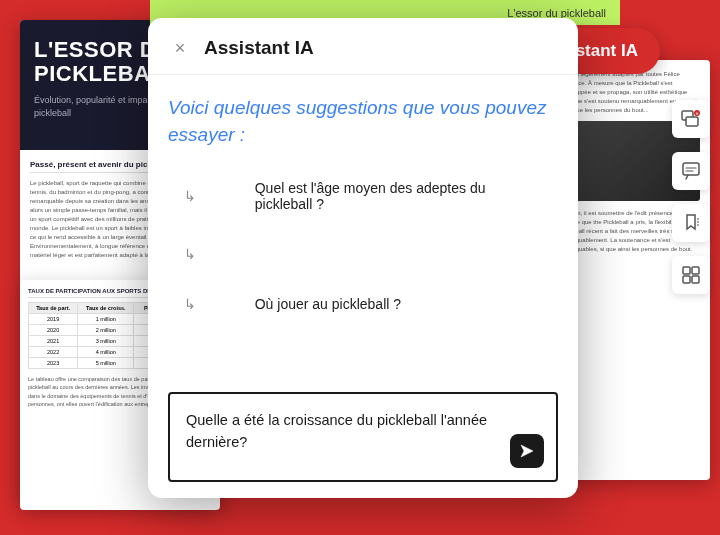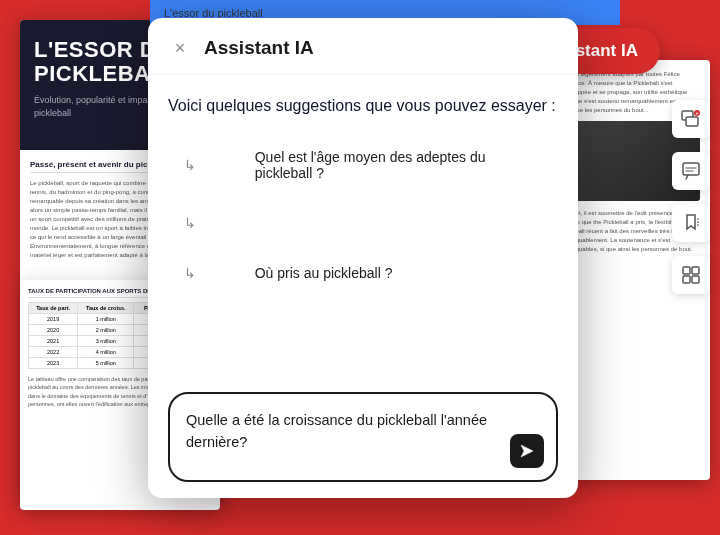--- a/index.html
+++ b/index.html
@@ -111,25 +111,26 @@
       justify-content: center;
     }
 
     
     .bg-doc-mid {
       position: absolute;
       top: 0;
       left: 150px;
       right: 100px;
       height: 25px;
-      background: #3b82f6;
+      background: #bef264;
       z-index: 2;
       display: flex;
       align-items: center;
       padding: 0 14px;
+      justify-content: flex-end;
     }
 
     .bg-doc-mid .tab-text {
       font-size: 11px;
       color: #333;
     }
 
     
     .right-sidebar {
       position: absolute;
@@ -231,25 +232,26 @@
     }
 
     .panel-body {
       flex: 1;
       padding: 20px 20px 14px;
       display: flex;
       flex-direction: column;
     }
 
     .suggestions-intro {
-      font-size: 16px;
-      color: #0f172a;
+      font-size: 19px;
+      color: #3b82f6;
       font-weight: 500;
       margin-bottom: 18px;
       line-height: 1.4;
+      font-style: italic;
     }
 
     .suggestion-item {
       display: flex;
       align-items: center;
       gap: 12px;
       padding: 14px 16px;
       border-radius: 8px;
       cursor: pointer;
       margin-bottom: 6px;
@@ -269,21 +271,21 @@
       margin-left: 47px;
     }
 
     .spacer { flex: 1; }
 
     
     .input-area {
       margin: 8px 20px 16px;
       background: white;
       border: 2px solid #1a1a1a;
-      border-radius: 20px;
+      border-radius: 4px;
       padding: 16px 50px 16px 16px;
       position: relative;
       min-height: 90px;
     }
 
     .input-text {
       font-size: 14.5px;
       color: #1a1a1a;
       line-height: 1.5;
       font-weight: 400;
@@ -494,21 +496,21 @@
       <span class="suggestion-arrow">↳</span>
       <span class="suggestion-text">Quel est l'âge moyen des adeptes du pickleball ?</span>
     </div>
 
     <div class="suggestion-item">
       <span class="suggestion-arrow">↳</span>
     </div>
 
     <div class="suggestion-item">
       <span class="suggestion-arrow">↳</span>
-      <span class="suggestion-text">Où pris au pickleball ?</span>
+      <span class="suggestion-text">Où jouer au pickleball ?</span>
     </div>
 
     <div class="spacer"></div>
   </div>
 
   <div class="input-area">
     <div class="input-text">Quelle a été la croissance du pickleball l'année dernière?</div>
     <button class="send-btn">
       <svg viewBox="0 0 16 16" fill="none">
         <path d="M14 8L2 2L5 8L2 14L14 8Z" fill="white" stroke="white" stroke-width="0.5" stroke-linejoin="round"></path>

